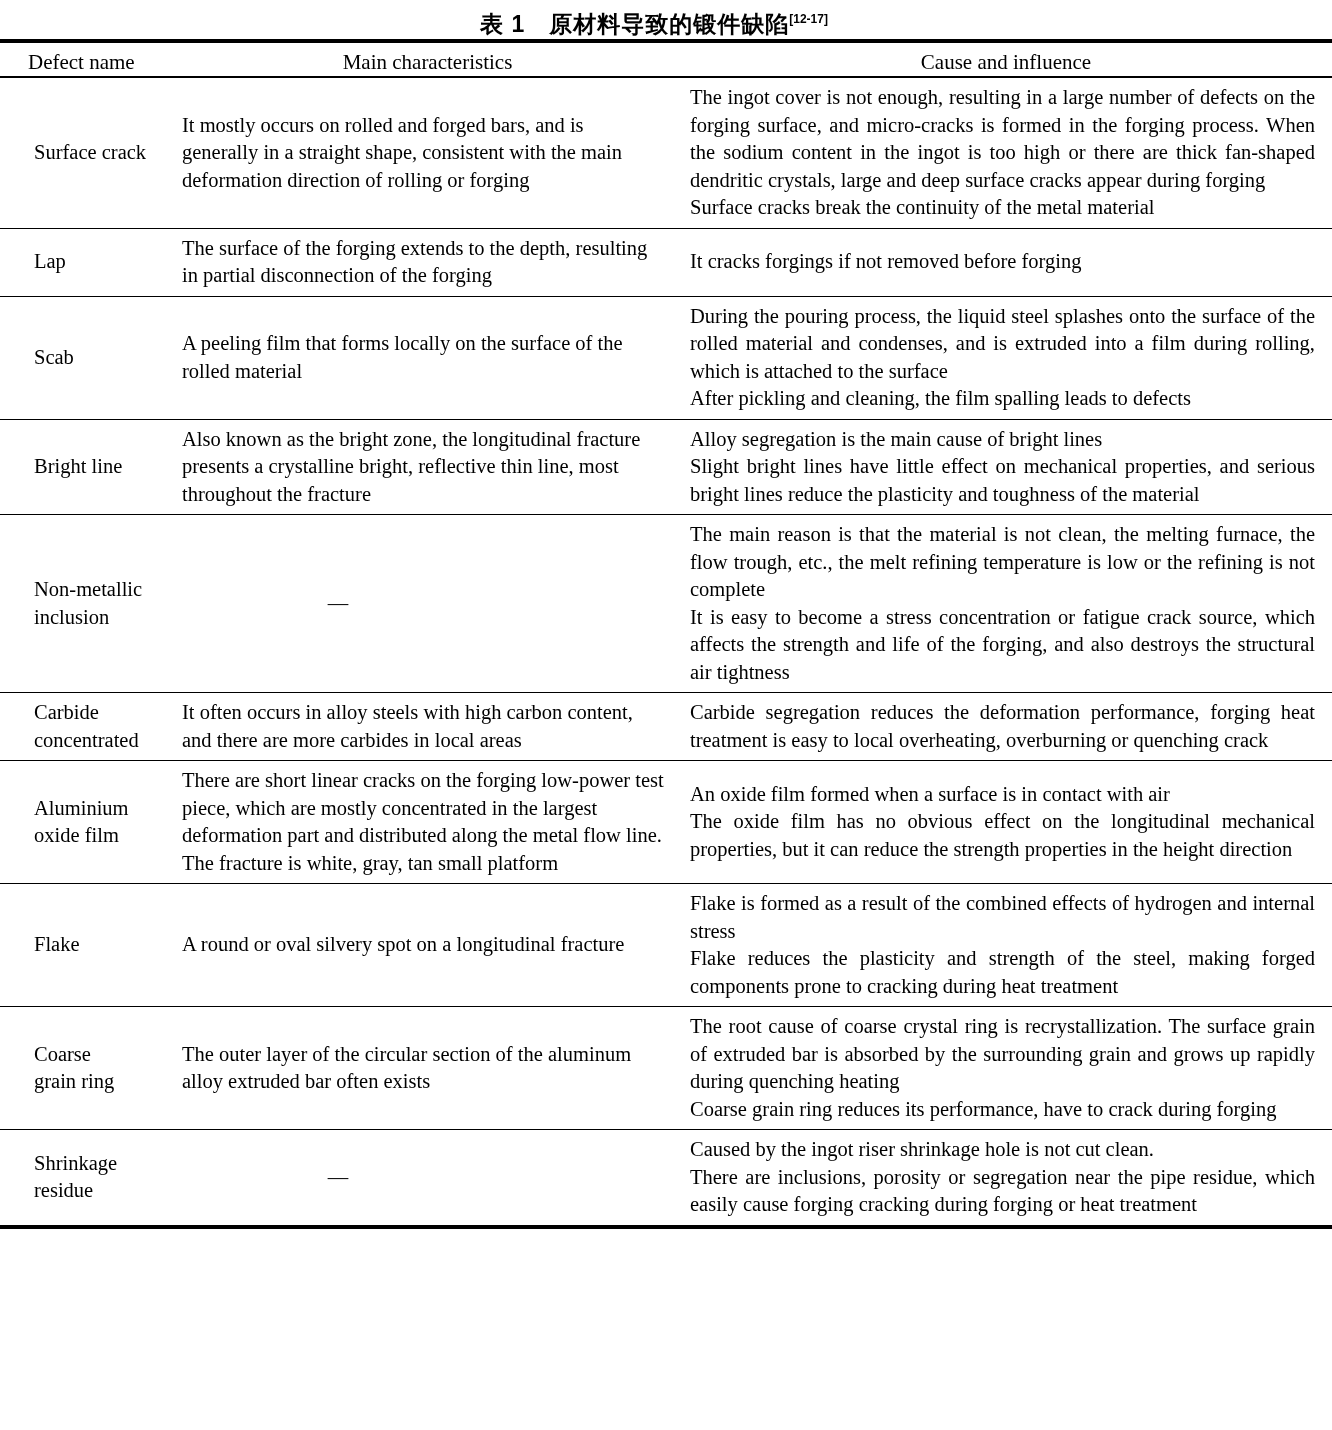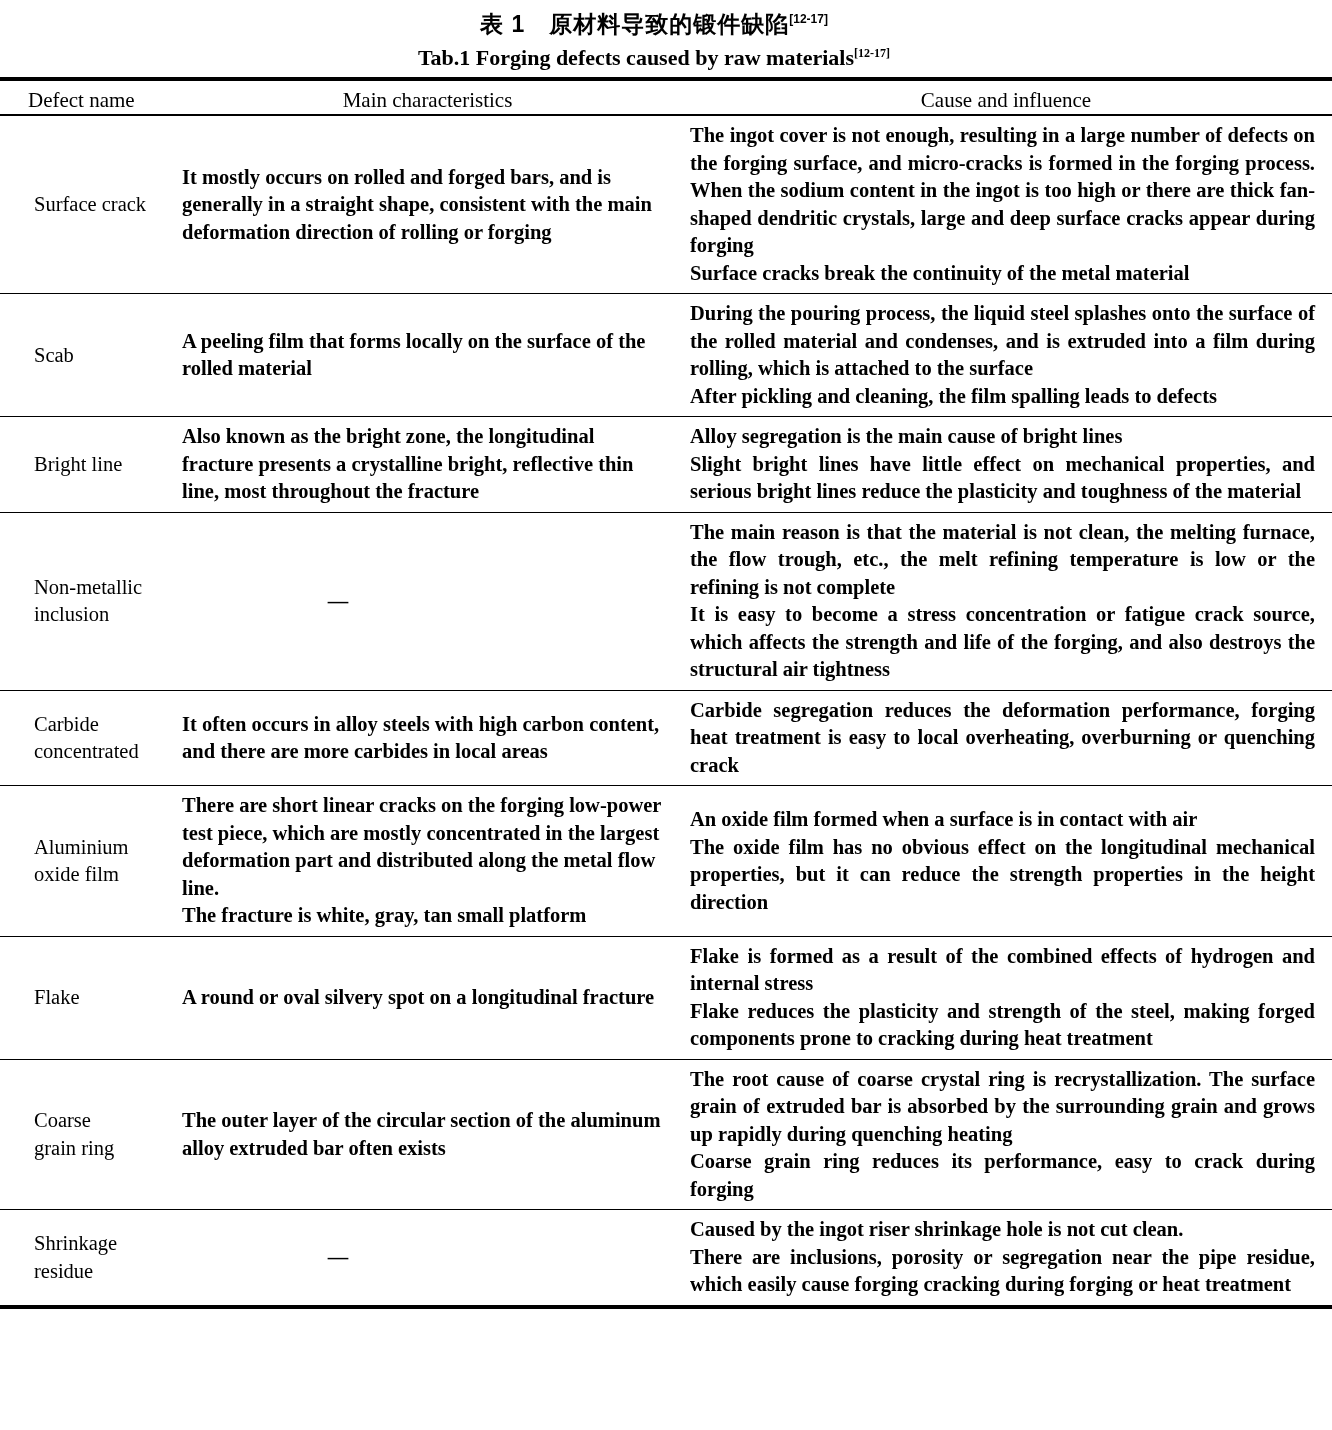--- a/index.html
+++ b/index.html
@@ -72,42 +72,39 @@
   }
   td.col-chars {
     padding-left: 7px;
     padding-right: 16px;
     margin-left: 12px;
   }
   td.col-cause {
     padding-left: 10px;
     padding-right: 17px;
   }
-  .para { margin: 0; font-weight: bold; }
+  .para { margin: 0; }
   td.col-cause .para {
     text-align: justify;
     text-justify: inter-word;
   }
   .para.dash {
     text-align: center;
     padding-right: 170px;
   }
 </style>
 </head>
 <body>
 
 <div class="page">
 
   <div class="title-zh">
     <span>表 1　原材料导致的锻件缺陷</span><sup class="ref">[12-17]</sup>
   </div>
 
-  <div class="title-en">
-    <span>Tab.1 Forging defects caused by raw materials</span><sup class="ref">[12-17]</sup>
-  </div>
 
   <table class="defects">
     <colgroup>
       <col class="c1">
         <col class="c2">
         <col class="c3">
     </colgroup>
     <thead>
       <tr>
         <th class="h1">Defect name</th>
@@ -120,20 +117,29 @@
           <td class="col-defect">Surface crack</td>
           <td class="col-chars">
             <div class="para">It mostly occurs on rolled and forged bars, and is generally in a straight shape, consistent with the main deformation direction of rolling or forging</div>
           </td>
           <td class="col-cause">
             <div class="para">The ingot cover is not enough, resulting in a large number of defects on the forging surface, and micro-cracks is formed in the forging process. When the sodium content in the ingot is too high or there are thick fan-shaped dendritic crystals, large and deep surface cracks appear during forging</div>
             <div class="para">Surface cracks break the continuity of the metal material</div>
           </td>
         </tr>
         <tr>
+          <td class="col-defect">Lap</td>
+          <td class="col-chars">
+            <div class="para">The surface of the forging extends to the depth, resulting in partial disconnection of the forging</div>
+          </td>
+          <td class="col-cause">
+            <div class="para">It cracks forgings if not removed before forging</div>
+          </td>
+        </tr>
+        <tr>
           <td class="col-defect">Scab</td>
           <td class="col-chars">
             <div class="para">A peeling film that forms locally on the surface of the rolled material</div>
           </td>
           <td class="col-cause">
             <div class="para">During the pouring process, the liquid steel splashes onto the surface of the rolled material and condenses, and is extruded into a film during rolling, which is attached to the surface</div>
             <div class="para">After pickling and cleaning, the film spalling leads to defects</div>
           </td>
         </tr>
         <tr>
@@ -190,21 +196,21 @@
           </td>
         </tr>
         <tr>
           <td class="col-defect">Coarse
 grain ring</td>
           <td class="col-chars">
             <div class="para">The outer layer of the circular section of the aluminum alloy extruded bar often exists</div>
           </td>
           <td class="col-cause">
             <div class="para">The root cause of coarse crystal ring is recrystallization. The surface grain of extruded bar is absorbed by the surrounding grain and grows up rapidly during quenching heating</div>
-            <div class="para">Coarse grain ring reduces its performance, easy to crack during forging</div>
+            <div class="para">Coarse grain ring reduces its performance, have to crack during forging</div>
           </td>
         </tr>
         <tr>
           <td class="col-defect">Shrinkage
 residue</td>
           <td class="col-chars">
             <div class="para dash">—</div>
           </td>
           <td class="col-cause">
             <div class="para">Caused by the ingot riser shrinkage hole is not cut clean.</div>

